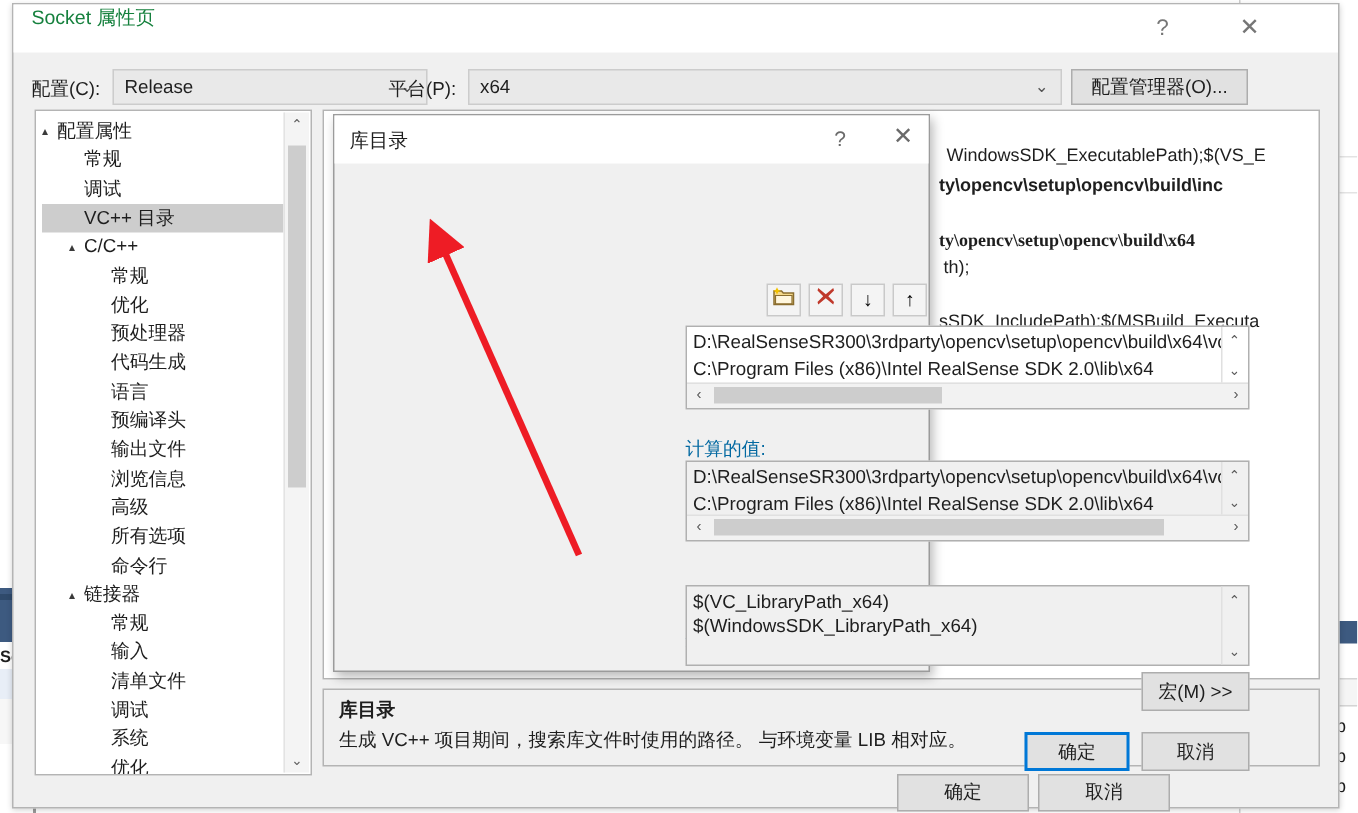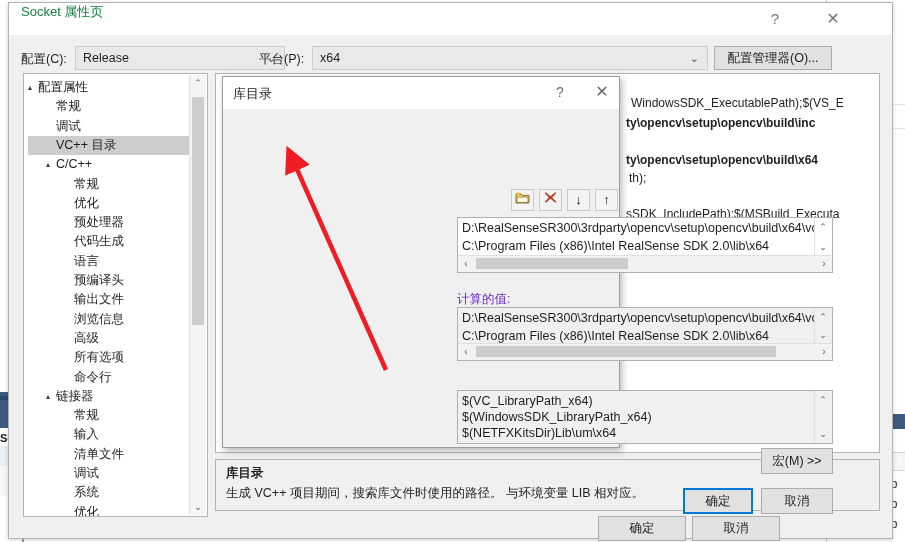--- a/index.html
+++ b/index.html
@@ -381,21 +381,21 @@
   .hscroll .rt { right: 0; }
   .hscroll .thumb {
     position: absolute;
     top: 2px; height: 11px;
     background: #cdcdcd;
   }
 
   .field-label {
     position: absolute;
     font-size: 12.5px;
-    color: #6d28d9;
+    color: #0369a1;
     white-space: nowrap;
   }
 
   .checkbox-row {
     position: absolute;
     left: 234px; top: 376px;
     font-size: 12.5px;
     color: #1e1e1e;
     white-space: nowrap;
   }
@@ -500,21 +500,21 @@
         <div class="up">⌃</div>
         <div class="thumb"></div>
         <div class="dn">⌄</div>
       </div>
     </div>
 
     <div class="grid-pane">
       <div id="grid-rows">
           <div class="grid-text" style="top: 22px; left: 415px;">WindowsSDK_ExecutablePath);$(VS_E</div>
           <div class="grid-text bold" style="top: 42px; left: 410px;">ty\opencv\setup\opencv\build\inc</div>
-          <div class="grid-text bold" style="top: 79px; left: 410px;">ty\opencv\setup\opencv\build\x64</div>
+          <div class="grid-text bold" style="top: 79px; left: 410px; font-family: Liberation Serif, serif;">ty\opencv\setup\opencv\build\x64</div>
           <div class="grid-text" style="top: 97px; left: 413px;">th);</div>
           <div class="grid-text" style="top: 133px; left: 410px;">sSDK_IncludePath);$(MSBuild_Executa</div>
         </div>
     </div>
 
     <div class="desc-pane">
       <div class="desc-title">库目录</div>
       <div class="desc-body">生成 VC++ 项目期间，搜索库文件时使用的路径。 与环境变量 LIB 相对应。</div>
     </div>
 
@@ -570,21 +570,20 @@
         <div class="lf">‹</div>
         <div class="thumb" style="left:18px; width:300px;"></div>
         <div class="rt">›</div>
       </div>
     </div>
 
     <div class="field-label" style="left:234px; top:297px;margin-top:45px;">继承的值:</div>
     <div class="listbox" style="left:234px; top:313px; width:376px; height:54px; background:#f0f0f0;">
       <div class="row" style="top:1px;">$(VC_LibraryPath_x64)</div>
       <div class="row" style="top:17px;">$(WindowsSDK_LibraryPath_x64)</div>
-      <div class="row" style="top:33px;">$(NETFXKitsDir)Lib\um\x64</div>
       <div class="vscroll" style="background:#f0f0f0;">
         <div class="up">⌃</div>
         <div class="dn">⌄</div>
       </div>
     </div>
 
 
     <div class="btn" style="left:538px; top:371px; width:72px; height:26px; line-height:24px;">宏(M) &gt;&gt;</div>
 
     <div class="btn default" style="left:460px; top:411px; width:70px; height:26px; line-height:22px;">确定</div>

